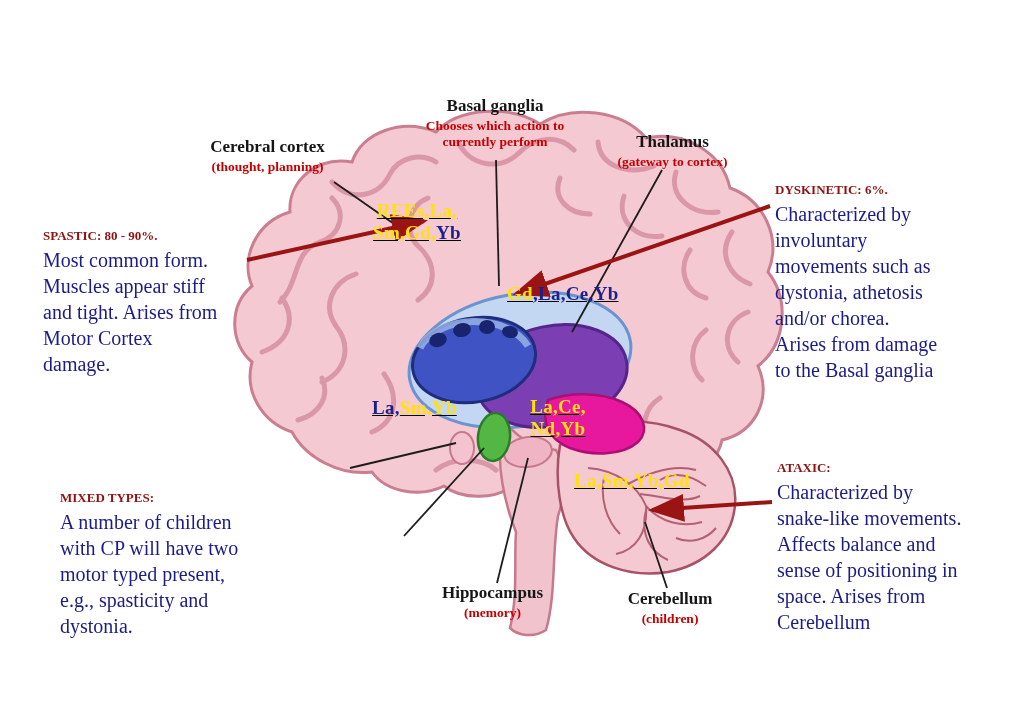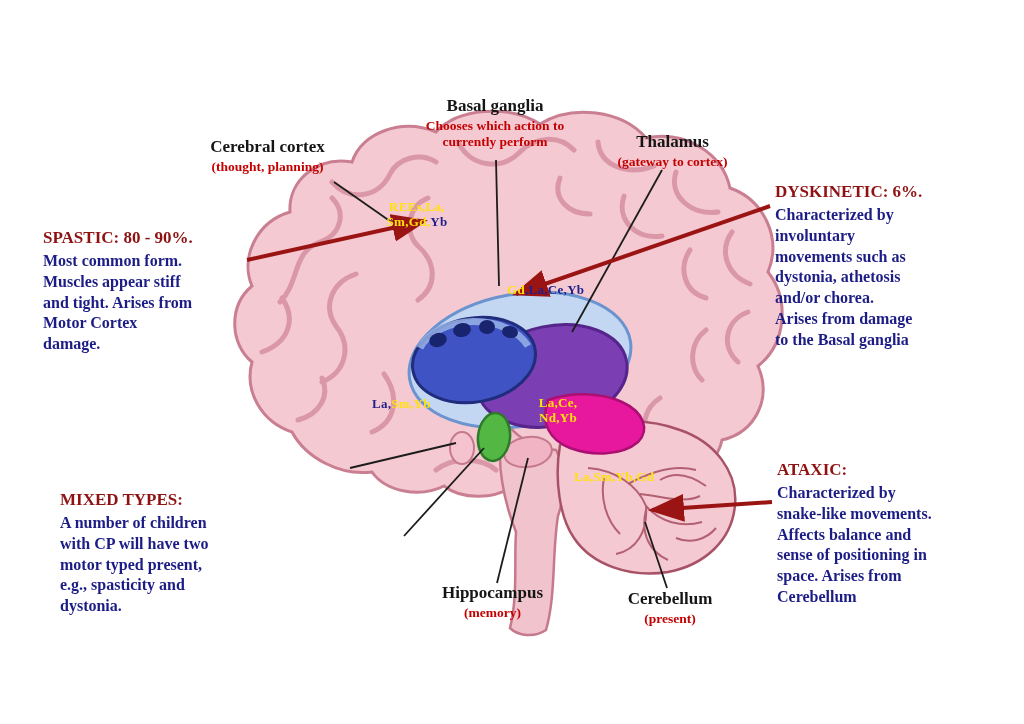--- a/index.html
+++ b/index.html
@@ -3,23 +3,23 @@
 <meta charset="utf-8">
 <style>
   html,body{margin:0;padding:0;background:#ffffff;}
   .stage{position:relative;width:1024px;height:724px;background:#ffffff;overflow:hidden;
          font-family:"Liberation Serif", serif;}
   svg{position:absolute;left:0;top:0;}
   .lbl{position:absolute;text-align:center;line-height:1.18;}
   .region-name{font-weight:bold;font-size:17px;color:var(--black);}
   .region-sub{font-weight:bold;font-size:13.5px;color:var(--red);white-space:pre-line;margin-top:2px;}
   .cp-block{position:absolute;text-align:left;}
-  .cp-title{font-weight:bold;font-size:17px;color:var(--maroon);margin-bottom:3px;}
-  .cp-body{font-weight:bold;font-size:16px;color:var(--navy);white-space:pre-line;line-height:1.3;}
-  .tag{position:absolute;font-weight:bold;font-size:13px;line-height:1.15;text-align:center;letter-spacing:.3px;}
+  .cp-title{font-weight:bold;font-size:13px;color:var(--maroon);margin-bottom:3px;}
+  .cp-body{font-weight:normal;font-size:20px;color:var(--navy);white-space:pre-line;line-height:1.3;}
+  .tag{position:absolute;font-weight:bold;font-size:19px;line-height:1.15;text-align:center;letter-spacing:.3px;text-decoration:underline;}
   .yellow{color:var(--yellow);}
   .tagblue{color:var(--tagnavy);}
 </style>
 </head>
 <body>
 
 <div class="stage">
 
   <svg width="1024" height="724" viewBox="0 0 1024 724">
     <defs>
@@ -120,21 +120,21 @@
 
 
 
   <div class="lbl" style="left:420px;top:583px;width:145px;">
     <div class="region-name">Hippocampus</div>
     <div class="region-sub">(memory)</div>
   </div>
 
   <div class="lbl" style="left:605px;top:589px;width:130px;">
     <div class="region-name">Cerebellum</div>
-    <div class="region-sub">(present)</div>
+    <div class="region-sub">(children)</div>
   </div>
 
   <div class="cp-block" style="left:43px;top:228px;width:200px;">
     <div class="cp-title">SPASTIC: 80 - 90%.</div>
     <div class="cp-body">Most common form.
 Muscles appear stiff
 and tight. Arises from
 Motor Cortex
 damage.</div>
   </div>

